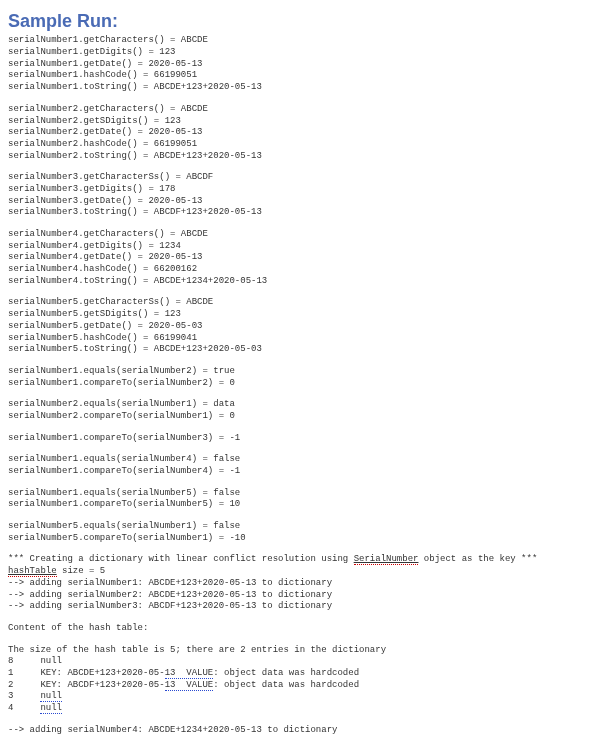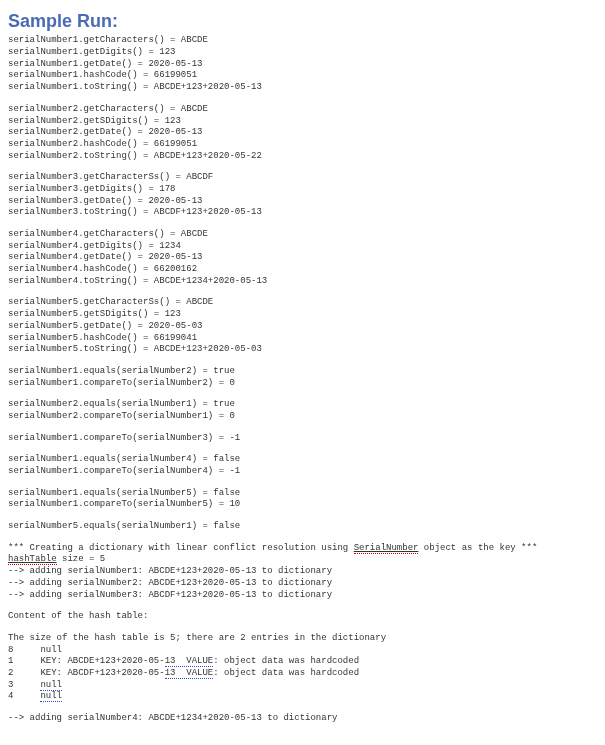--- a/index.html
+++ b/index.html
@@ -21,21 +21,21 @@
   <div class="line">serialNumber1.getDate() = 2020-05-13</div>
   <div class="line">serialNumber1.hashCode() = 66199051</div>
   <div class="line">serialNumber1.toString() = ABCDE+123+2020-05-13</div>
 </div>
 
 <div class="section">
   <div class="line">serialNumber2.getCharacters() = ABCDE</div>
   <div class="line">serialNumber2.getSDigits() = 123</div>
   <div class="line">serialNumber2.getDate() = 2020-05-13</div>
   <div class="line">serialNumber2.hashCode() = 66199051</div>
-  <div class="line">serialNumber2.toString() = ABCDE+123+2020-05-22</div>
+  <div class="line">serialNumber2.toString() = ABCDE+123+2020-05-13</div>
 </div>
 
 <div class="section">
   <div class="line">serialNumber3.getCharacterSs() = ABCDF</div>
   <div class="line">serialNumber3.getDigits() = 178</div>
   <div class="line">serialNumber3.getDate() = 2020-05-13</div>
   <div class="line">serialNumber3.toString() = ABCDF+123+2020-05-13</div>
 </div>
 
 <div class="section">
@@ -53,40 +53,41 @@
   <div class="line">serialNumber5.hashCode() = 66199041</div>
   <div class="line">serialNumber5.toString() = ABCDE+123+2020-05-03</div>
 </div>
 
 <div class="section">
   <div class="line">serialNumber1.equals(serialNumber2) = true</div>
   <div class="line">serialNumber1.compareTo(serialNumber2) = 0</div>
 </div>
 
 <div class="section">
-  <div class="line">serialNumber2.equals(serialNumber1) = true</div>
+  <div class="line">serialNumber2.equals(serialNumber1) = data</div>
   <div class="line">serialNumber2.compareTo(serialNumber1) = 0</div>
 </div>
 
 <div class="section">
   <div class="line">serialNumber1.compareTo(serialNumber3) = -1</div>
 </div>
 
 <div class="section">
   <div class="line">serialNumber1.equals(serialNumber4) = false</div>
   <div class="line">serialNumber1.compareTo(serialNumber4) = -1</div>
 </div>
 
 <div class="section">
   <div class="line">serialNumber1.equals(serialNumber5) = false</div>
   <div class="line">serialNumber1.compareTo(serialNumber5) = 10</div>
 </div>
 
 <div class="section">
   <div class="line">serialNumber5.equals(serialNumber1) = false</div>
+  <div class="line">serialNumber5.compareTo(serialNumber1) = -10</div>
 </div>
 
 <div class="section">
   <div class="line"><span>*** Creating a dictionary with linear conflict resolution using </span><span class="red-squiggle">SerialNumber</span><span> object as the key ***</span></div>
   <div class="line"><span class="red-squiggle">hashTable</span><span> size = 5</span></div>
   <div class="line">--&gt; adding serialNumber1: ABCDE+123+2020-05-13 to dictionary</div>
   <div class="line">--&gt; adding serialNumber2: ABCDE+123+2020-05-13 to dictionary</div>
   <div class="line">--&gt; adding serialNumber3: ABCDF+123+2020-05-13 to dictionary</div>
 </div>
 

